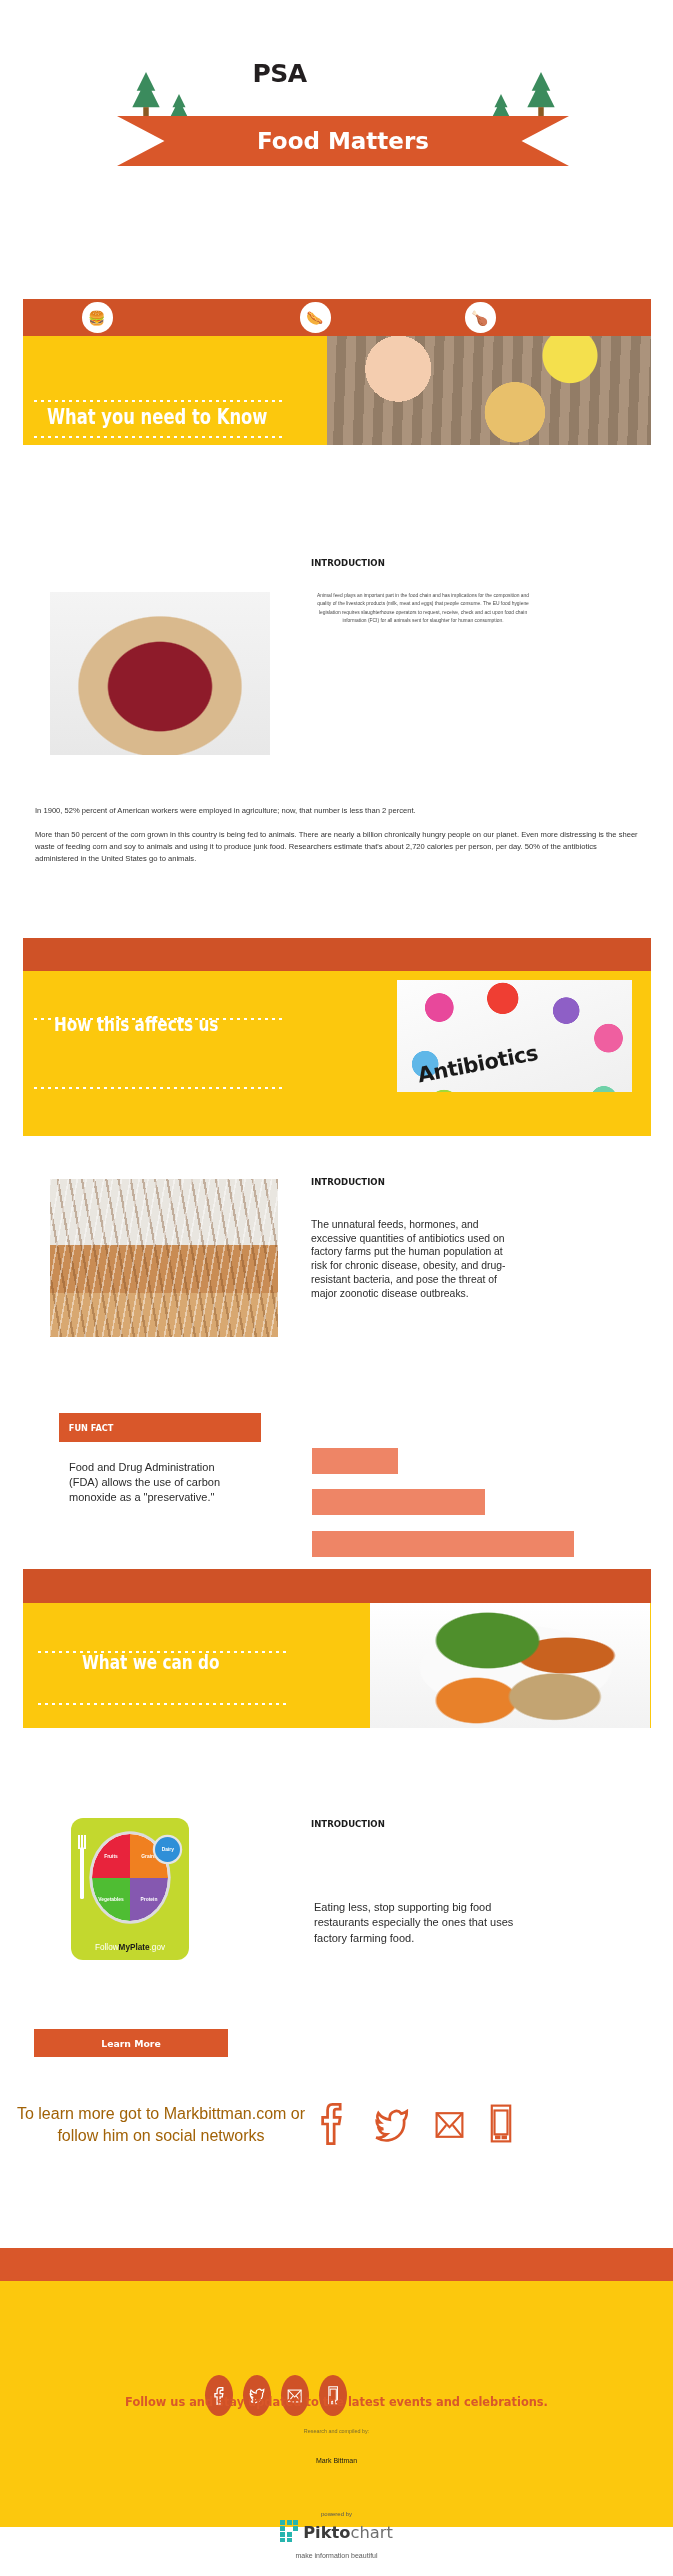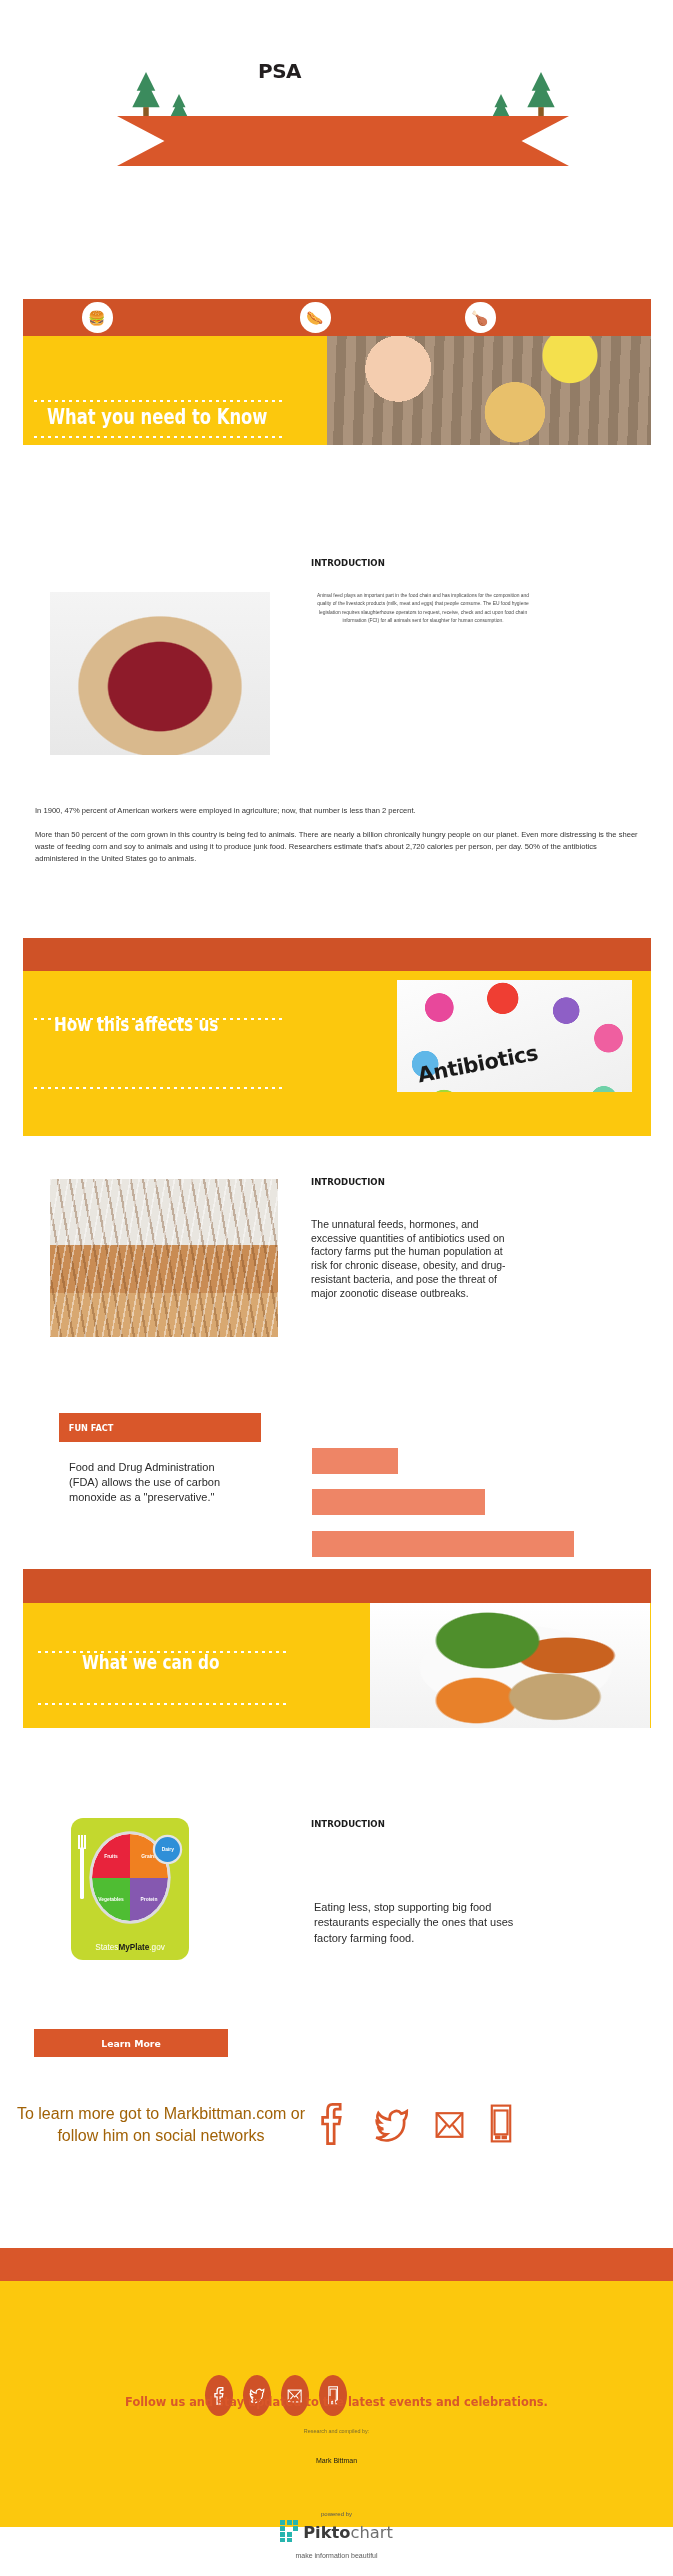--- a/index.html
+++ b/index.html
@@ -9,21 +9,21 @@
     font-family: "Liberation Sans", sans-serif;
   }
   body { width: 673px; height: 2576px; position: relative; overflow: hidden; }
 
   
   .header { position: relative; height: 240px; background: #fff; }
   .psa-title {
     position: absolute; top: 59px; left: 0; width: 559px;
     text-align: center;
     font-family: "DejaVu Sans", sans-serif;
-    font-weight: bold; font-size: 20px; letter-spacing: -0.5px;
+    font-weight: bold; font-size: 25px; letter-spacing: -0.5px;
     color: #231f20;
   }
   .tree { position: absolute; }
   .tree svg { display: block; }
   .ribbon-shape {
     position: absolute; top: 116px; left: 117px; width: 452px; height: 50px;
     background: #d9572a;
     clip-path: polygon(0 0, 100% 0, 89.5% 50%, 100% 100%, 0 100%, 10.5% 50%);
   }
   .ribbon-text {
@@ -265,39 +265,40 @@
   <div class="tree" style="left:524px; top:71px;">
     <svg width="34" height="52" viewBox="0 0 62 95">
       <polygon points="31,2 48,36 41,36 56,66 6,66 21,36 14,36" fill="#3b8b5d"></polygon>
       <rect x="26" y="66" width="10" height="20" fill="#8a5a24"></rect>
     </svg>
   </div>
 
   <div class="psa-title">PSA</div>
 
   <div class="ribbon-shape"></div>
+  <div class="ribbon-text">Food Matters</div>
 </div>
 
 <div class="icon-bar" style="top:299px;">
   <div class="pill" style="left:59px;">🍔</div>
   <div class="pill" style="left:277px;">🌭</div>
   <div class="pill" style="left:442px;">🍗</div>
 </div>
 
 <div class="yellow-panel" style="top:336px; width:628px; height:109px;"></div>
 <div class="photo photo-food-table" style="left:327px; top:336px; width:324px; height:109px;"></div>
 <div class="dotted" style="left:34px; top:400px; width:251px;"></div>
 <div class="section-title" style="left:47px; top:405px; font-size:21px;">What you need to Know</div>
 <div class="dotted" style="left:34px; top:436px; width:251px;"></div>
 
 <div class="photo photo-apple" style="left:50px; top:646px; width:220px; height:163px; transform:translateY(-54px);"></div>
 <div class="intro-head" style="left:311px; top:557px;">INTRODUCTION</div>
 <div class="body-text" style="left:315px; top:592px; width:216px; font-size:4.9px; text-align:center; line-height:1.7;">Animal feed plays an important part in the food chain and has implications for the composition and quality of the livestock products (milk, meat and eggs) that people consume. The EU food hygiene legislation requires slaughterhouse operators to request, receive, check and act upon food chain information (FCI) for all animals sent for slaughter for human consumption.</div>
 
-<div class="stats-text" style="left:35px; top:805px; width:606px;">In 1900, 47% percent of American workers were employed in agriculture; now, that number is less than 2 percent.</div>
+<div class="stats-text" style="left:35px; top:805px; width:606px;">In 1900, 52% percent of American workers were employed in agriculture; now, that number is less than 2 percent.</div>
 <div class="stats-text" style="left:35px; top:829px; width:606px;">More than 50 percent of the corn grown in this country is being fed to animals. There are nearly a billion chronically hungry people on our planet. Even more distressing is the sheer waste of feeding corn and soy to animals and using it to produce junk food. Researchers estimate that's about 2,720 calories per person, per day. 50% of the antibiotics administered in the United States go to animals.</div>
 
 <div class="icon-bar" style="top:938px; height:33px;"></div>
 <div class="yellow-panel" style="top:971px; width:628px; height:121px;"></div>
 <div class="photo photo-pills" style="left:397px; top:980px; width:235px; height:153px;">
   <div class="word">Antibiotics</div>
   <div class="pron">an·ti·bi·ot·ic | an·ti·bahy·ot·ik | an·ti·bahy·ot·ik</div>
 </div>
 <div class="dotted" style="left:34px; top:1018px; width:251px;"></div>
 <div class="section-title" style="left:54px; top:1013px; font-size:19.6px;">How this affects us</div>
@@ -326,21 +327,21 @@
 
 <div class="myplate" style="left:71px; top:1818px; width:118px; height:142px;">
   <div class="fork"></div>
   <div class="plate-outer">
     <div class="q fruits">Fruits</div>
     <div class="q grains">Grains</div>
     <div class="q vegetables">Vegetables</div>
     <div class="q protein">Protein</div>
   </div>
   <div class="dairy">Dairy</div>
-  <div class="brand"><span>States</span><b>MyPlate</b><span class="gov">.gov</span></div>
+  <div class="brand"><span>Follow</span><b>MyPlate</b><span class="gov">.gov</span></div>
 </div>
 
 <div class="intro-head" style="left:311px; top:1818px;">INTRODUCTION</div>
 <div class="body-text" style="left:314px; top:1900px; width:203px; font-size:11px; color:#2b2b2b; text-align:left; line-height:1.4;">Eating less, stop supporting big food restaurants especially the ones that uses factory farming food.</div>
 
 <div class="learnmore-badge" style="left:34px; top:2029px; width:194px; height:28px;">Learn More</div>
 <div class="body-text" style="left:15px; top:2103px; width:292px; font-size:16px; color:#a16207; text-align:center; line-height:1.36;">To learn more got to Markbittman.com or follow him on social networks</div>
 
 <div class="soc-outline" style="left:316px; top:2101px;">
   <svg width="33" height="46" viewBox="0 0 60 84" fill="none" stroke="#d9572a" stroke-width="5">

